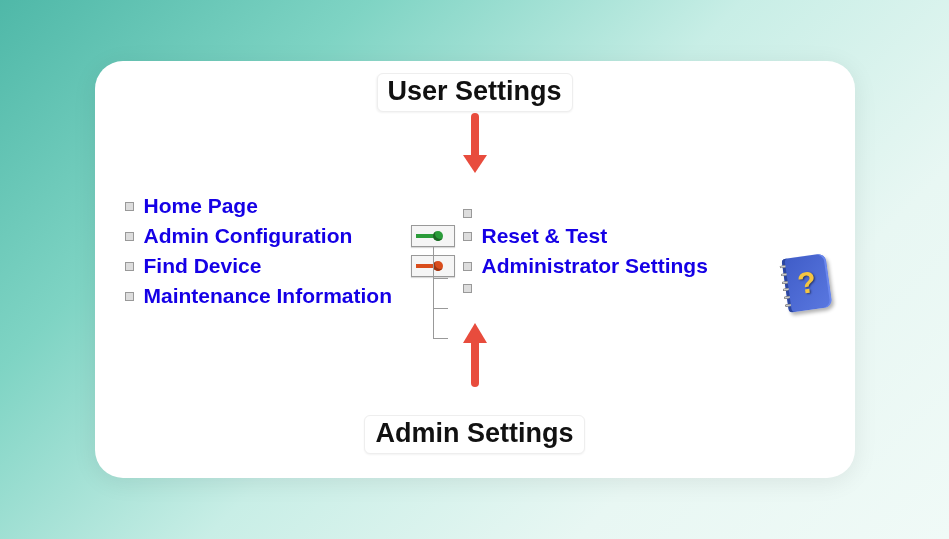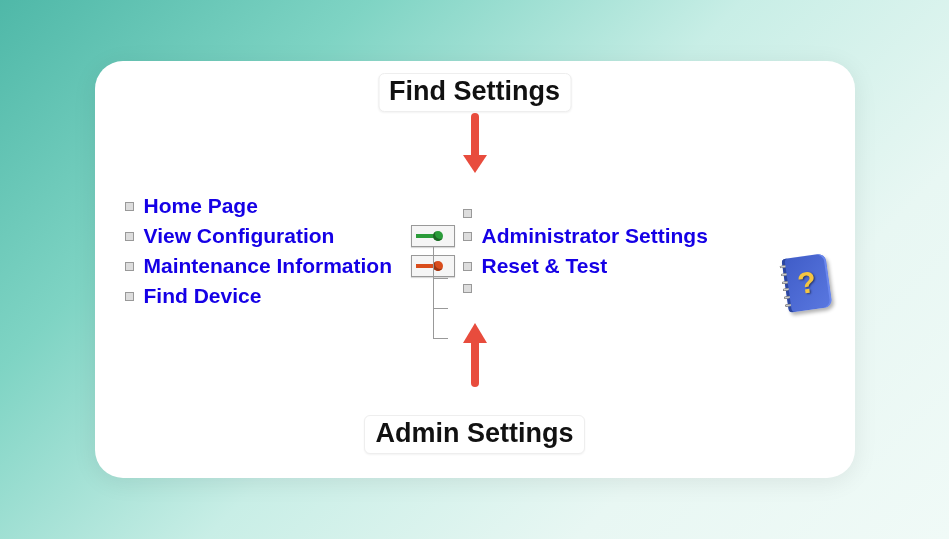--- a/index.html
+++ b/index.html
@@ -224,48 +224,48 @@
       border-radius: 3px 0 0 3px;
       background: #ccc;
     }
   </style>
 </head>
 <body>
 
 <div class="panel">
 
   <div class="label-box top-label">
-    <span>Find Settings</span>
+    <span>User Settings</span>
   </div>
 
   <div class="arrow-top">
     <svg width="34" height="64" viewBox="0 0 34 64">
       <path d="M 17 4 L 17 46" stroke="#e84c3d" stroke-width="8" stroke-linecap="round" fill="none"></path>
       <path d="M 5 42 L 17 60 L 29 42 Z" fill="#e84c3d"></path>
     </svg>
   </div>
 
   <div class="content-row">
 
     <div class="left-list">
       <div class="link-item">
         <span class="bullet"></span>
         <span class="link-text">Home Page</span>
       </div>
       <div class="link-item">
         <span class="bullet"></span>
-        <span class="link-text">View Configuration</span>
+        <span class="link-text">Admin Configuration</span>
+      </div>
+      <div class="link-item">
+        <span class="bullet"></span>
+        <span class="link-text">Find Device</span>
       </div>
       <div class="link-item">
         <span class="bullet"></span>
         <span class="link-text">Maintenance Information</span>
-      </div>
-      <div class="link-item">
-        <span class="bullet"></span>
-        <span class="link-text">Find Device</span>
       </div>
     </div>
 
     <div class="middle-col">
       <div class="keys-stack">
         <div class="key-icon">
           <div class="key-glyph key-green">
             <div class="shaft"></div>
               <div class="bow"></div>
           </div>
@@ -284,25 +284,25 @@
         <div class="tree-h3"></div>
       </div>
     </div>
 
     <div class="right-list">
       <div class="link-item">
         <span class="bullet"></span>
       </div>
       <div class="link-item">
         <span class="bullet"></span>
+        <span class="link-text">Reset &amp; Test</span>
+      </div>
+      <div class="link-item">
+        <span class="bullet"></span>
         <span class="link-text">Administrator Settings</span>
-      </div>
-      <div class="link-item">
-        <span class="bullet"></span>
-        <span class="link-text">Reset &amp; Test</span>
       </div>
       <div class="link-item">
         <span class="bullet"></span>
       </div>
     </div>
 
   </div>
 
   <div class="arrow-bottom-wrap">
     <div class="arrow-bottom">

